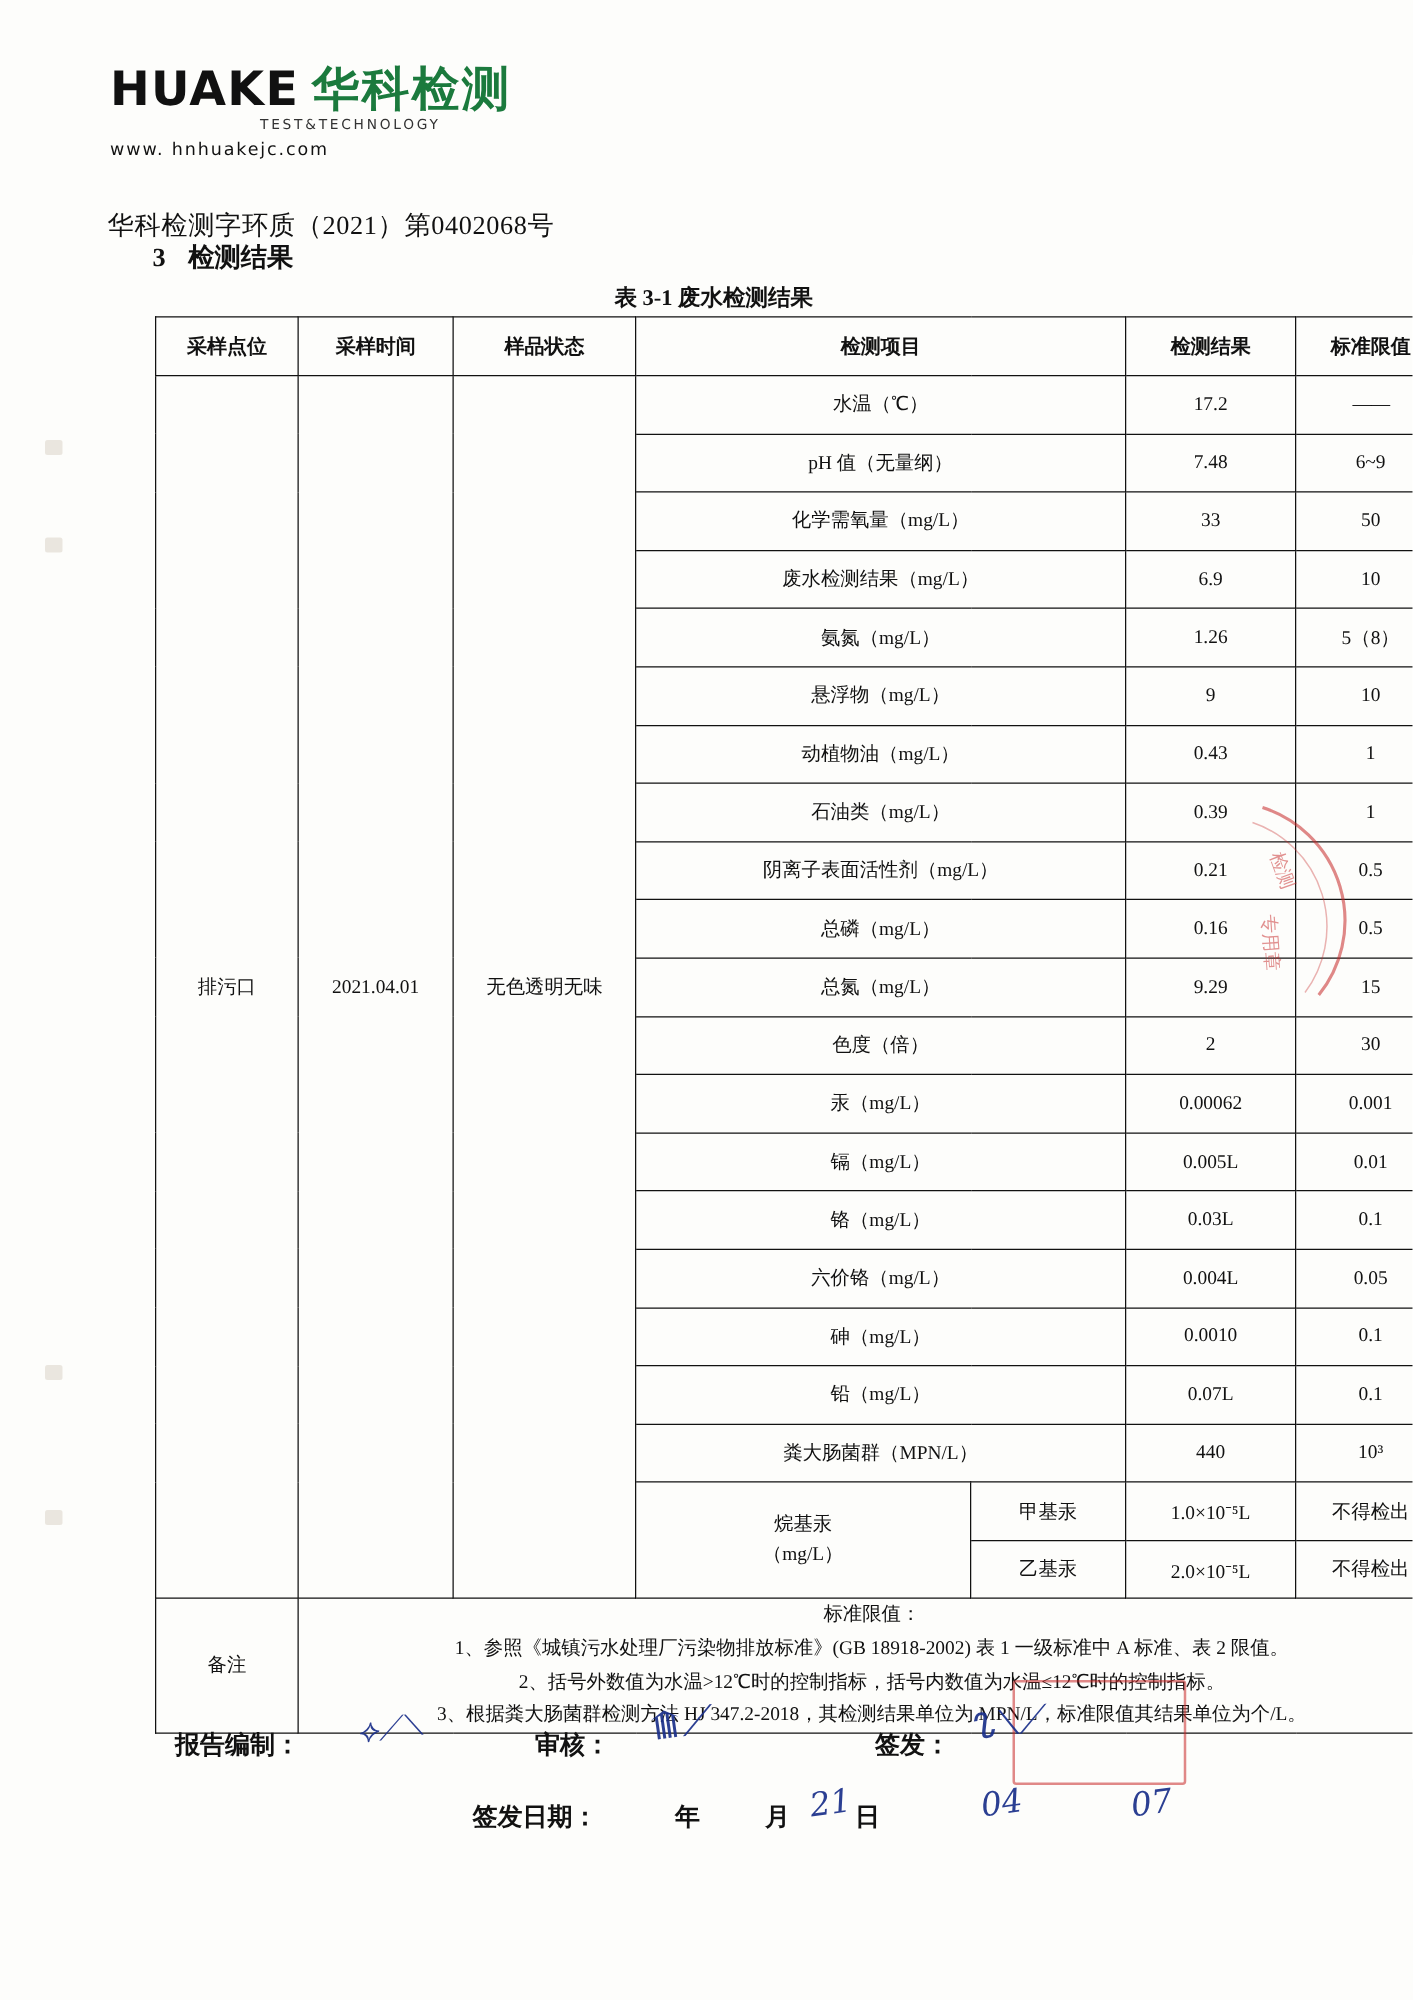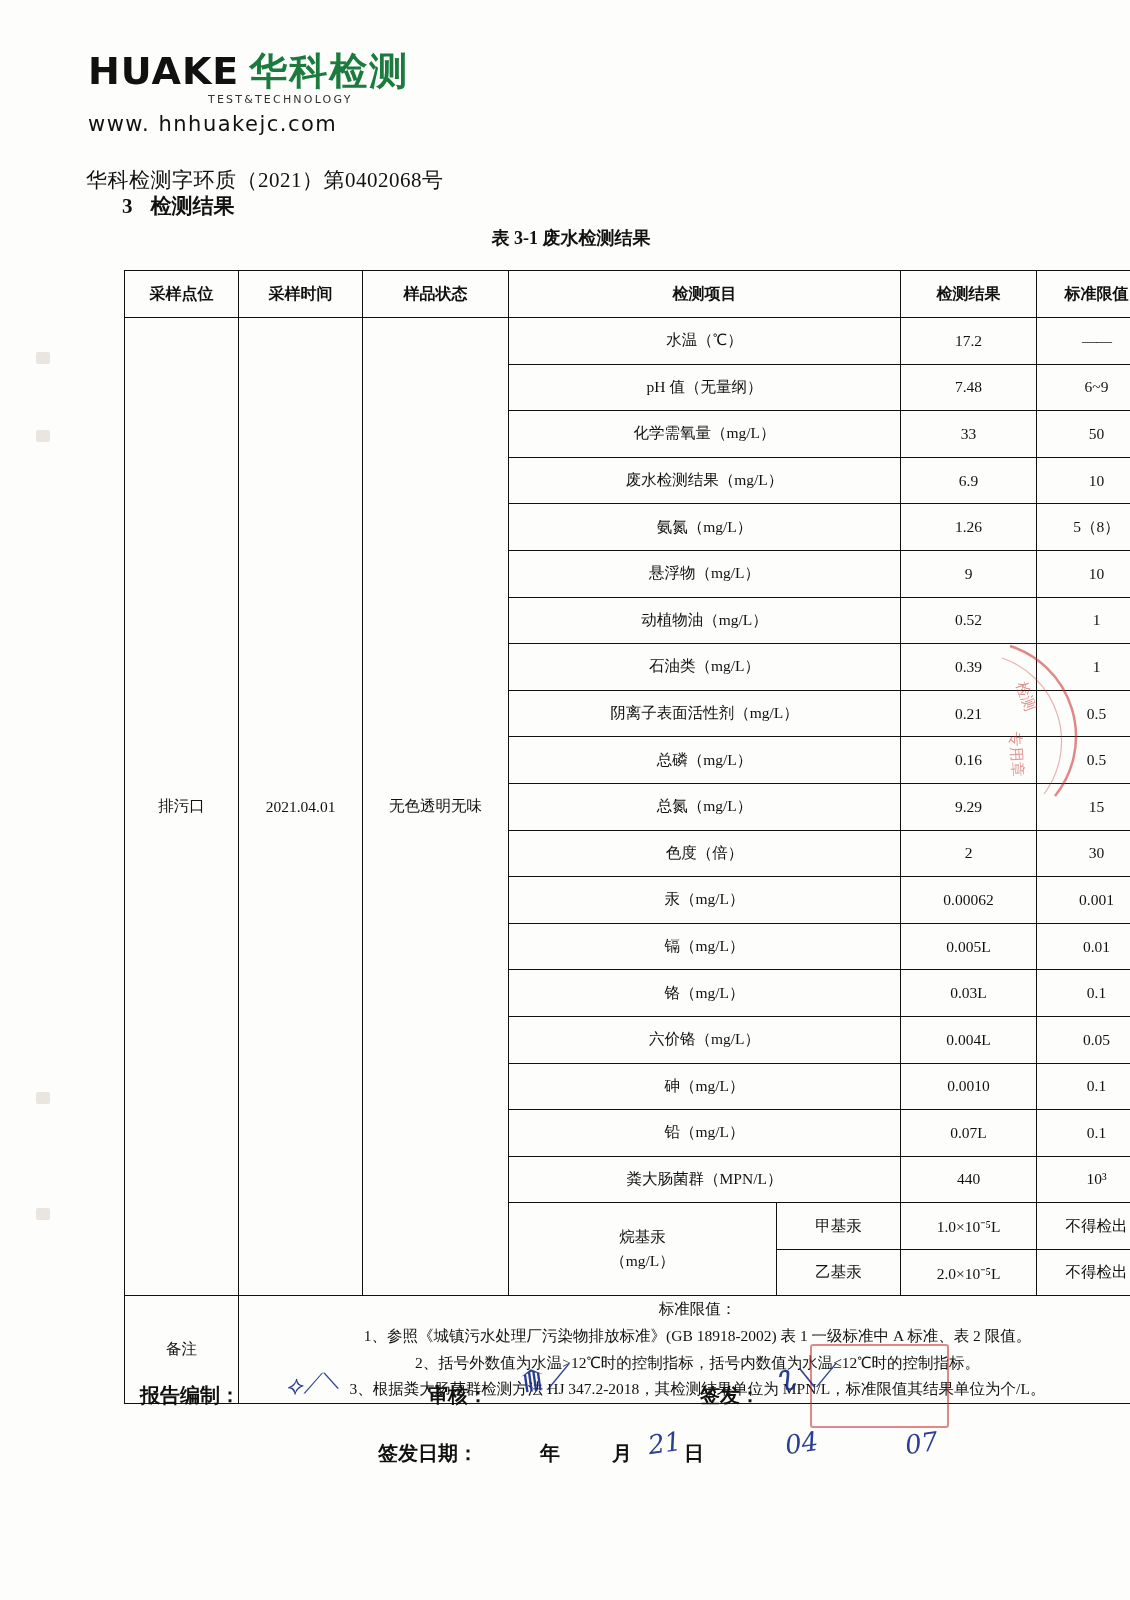--- a/index.html
+++ b/index.html
@@ -52,21 +52,21 @@
   .logo-sub {
     font-family: "DejaVu Sans", sans-serif;
     font-size: 11px;
     letter-spacing: 2.2px;
     color: #333;
     margin-top: 3px;
     margin-left: 120px;
   }
   .logo-url {
     font-family: "DejaVu Sans", sans-serif;
-    font-size: 21px;
+    font-size: 14px;
     letter-spacing: 1.5px;
     color: #111;
     margin-top: 6px;
   }
   .cert-no {
     position: absolute;
     left: 86px;
     top: 148px;
     font-size: 21px;
     letter-spacing: 0.5px;
@@ -89,21 +89,21 @@
     top: 226px;
     text-align: center;
     font-size: 18px;
     font-weight: 700;
     margin-left: 12px;
   }
   
   .tbl-wrap {
     position: absolute;
     left: 110px;
-    top: 270px;
+    top: 253px;
     width: 888px;
     padding-left: 14px;
   }
   table.main {
     border-collapse: collapse;
     width: 100%;
     table-layout: fixed;
   }
   table.main td, table.main th {
     border: 1px solid #111;
@@ -311,21 +311,21 @@
           <td>1.26</td>
           <td class="bold">5（8）</td>
         </tr>
         <tr>
           <td colspan="2" class="item-cell">悬浮物（mg/L）</td>
           <td>9</td>
           <td class="bold">10</td>
         </tr>
         <tr>
           <td colspan="2" class="item-cell">动植物油（mg/L）</td>
-          <td>0.52</td>
+          <td>0.43</td>
           <td class="bold">1</td>
         </tr>
         <tr>
           <td colspan="2" class="item-cell">石油类（mg/L）</td>
           <td>0.39</td>
           <td class="bold">1</td>
         </tr>
         <tr>
           <td colspan="2" class="item-cell">阴离子表面活性剂（mg/L）</td>
           <td>0.21</td>

